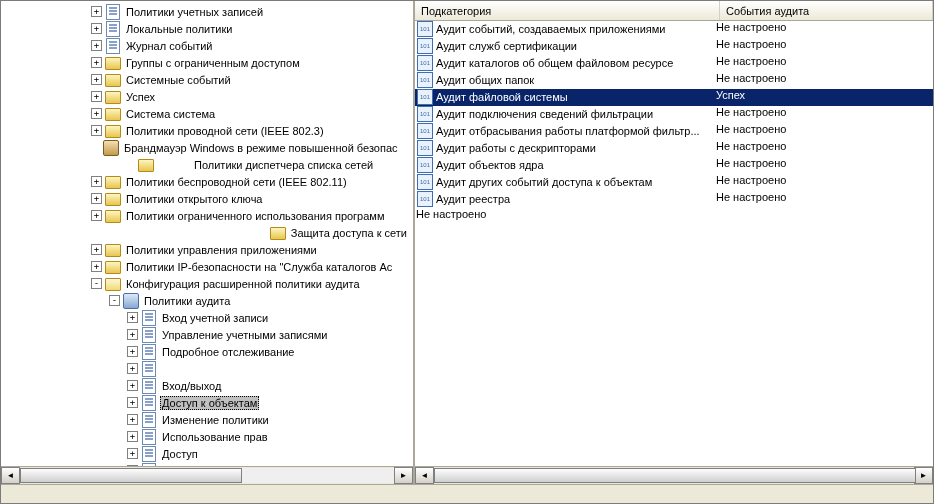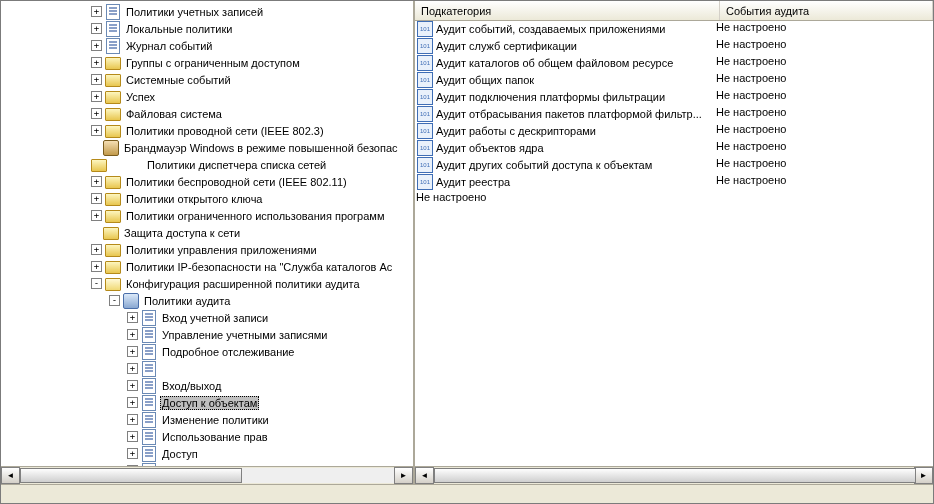--- a/index.html
+++ b/index.html
@@ -88,37 +88,37 @@
             <span class="ico">
               <div class="folder"></div>
             </span>
             <span class="label-text">Успех</span>
           </div>
           <div class="tree-row" style="padding-left: 90px;">
             <span class="exp">+</span>
             <span class="ico">
               <div class="folder"></div>
             </span>
-            <span class="label-text">Файловая система</span>
+            <span class="label-text">Система система</span>
           </div>
           <div class="tree-row" style="padding-left: 90px;">
             <span class="exp">+</span>
             <span class="ico">
               <div class="folder"></div>
             </span>
             <span class="label-text">Политики проводной сети (IEEE 802.3)</span>
           </div>
           <div class="tree-row" style="padding-left: 90px;">
             <span class="exp blank"></span>
             <span class="ico">
               <div class="cfg"></div>
             </span>
             <span class="label-text">Брандмауэр Windows в режиме повышенной безопас</span>
           </div>
-          <div class="tree-row" style="padding-left: 43px; gap: 35px;">
+          <div class="tree-row" style="padding-left: 90px; gap: 35px;">
             <span class="exp blank"></span>
             <span class="ico">
               <div class="folder"></div>
             </span>
             <span class="label-text">Политики диспетчера списка сетей</span>
           </div>
           <div class="tree-row" style="padding-left: 90px;">
             <span class="exp">+</span>
             <span class="ico">
               <div class="folder"></div>
@@ -132,21 +132,21 @@
             </span>
             <span class="label-text">Политики открытого ключа</span>
           </div>
           <div class="tree-row" style="padding-left: 90px;">
             <span class="exp">+</span>
             <span class="ico">
               <div class="folder"></div>
             </span>
             <span class="label-text">Политики ограниченного использования программ</span>
           </div>
-          <div class="tree-row" style="padding-left: 90px;">
+          <div class="tree-row" style="padding-left: 90px; justify-content: flex-end;">
             <span class="exp blank"></span>
             <span class="ico">
               <div class="folder"></div>
             </span>
             <span class="label-text">Защита доступа к сети</span>
           </div>
           <div class="tree-row" style="padding-left: 90px;">
             <span class="exp">+</span>
             <span class="ico">
               <div class="folder"></div>
@@ -292,35 +292,44 @@
           </div>
           <div class="list-row">
             <div class="cell c1">
               <span class="list-ico">
                 <div class="audit-ico">101</div>
               </span>
               <span>Аудит общих папок</span>
             </div>
             <div class="cell c2">Не настроено</div>
           </div>
-          <div class="list-row">
-            <div class="cell c1">
-              <span class="list-ico">
-                <div class="audit-ico">101</div>
-              </span>
-              <span>Аудит подключения платформы фильтрации</span>
-            </div>
-            <div class="cell c2">Не настроено</div>
-          </div>
-          <div class="list-row">
-            <div class="cell c1">
-              <span class="list-ico">
-                <div class="audit-ico">101</div>
-              </span>
-              <span>Аудит отбрасывания пакетов платформой фильтр...</span>
+          <div class="list-row sel">
+            <div class="cell c1">
+              <span class="list-ico">
+                <div class="audit-ico">101</div>
+              </span>
+              <span>Аудит файловой системы</span>
+            </div>
+            <div class="cell c2">Успех</div>
+          </div>
+          <div class="list-row">
+            <div class="cell c1">
+              <span class="list-ico">
+                <div class="audit-ico">101</div>
+              </span>
+              <span>Аудит подключения сведений фильтрации</span>
+            </div>
+            <div class="cell c2">Не настроено</div>
+          </div>
+          <div class="list-row">
+            <div class="cell c1">
+              <span class="list-ico">
+                <div class="audit-ico">101</div>
+              </span>
+              <span>Аудит отбрасывания работы платформой фильтр...</span>
             </div>
             <div class="cell c2">Не настроено</div>
           </div>
           <div class="list-row">
             <div class="cell c1">
               <span class="list-ico">
                 <div class="audit-ico">101</div>
               </span>
               <span>Аудит работы с дескрипторами</span>
             </div>

